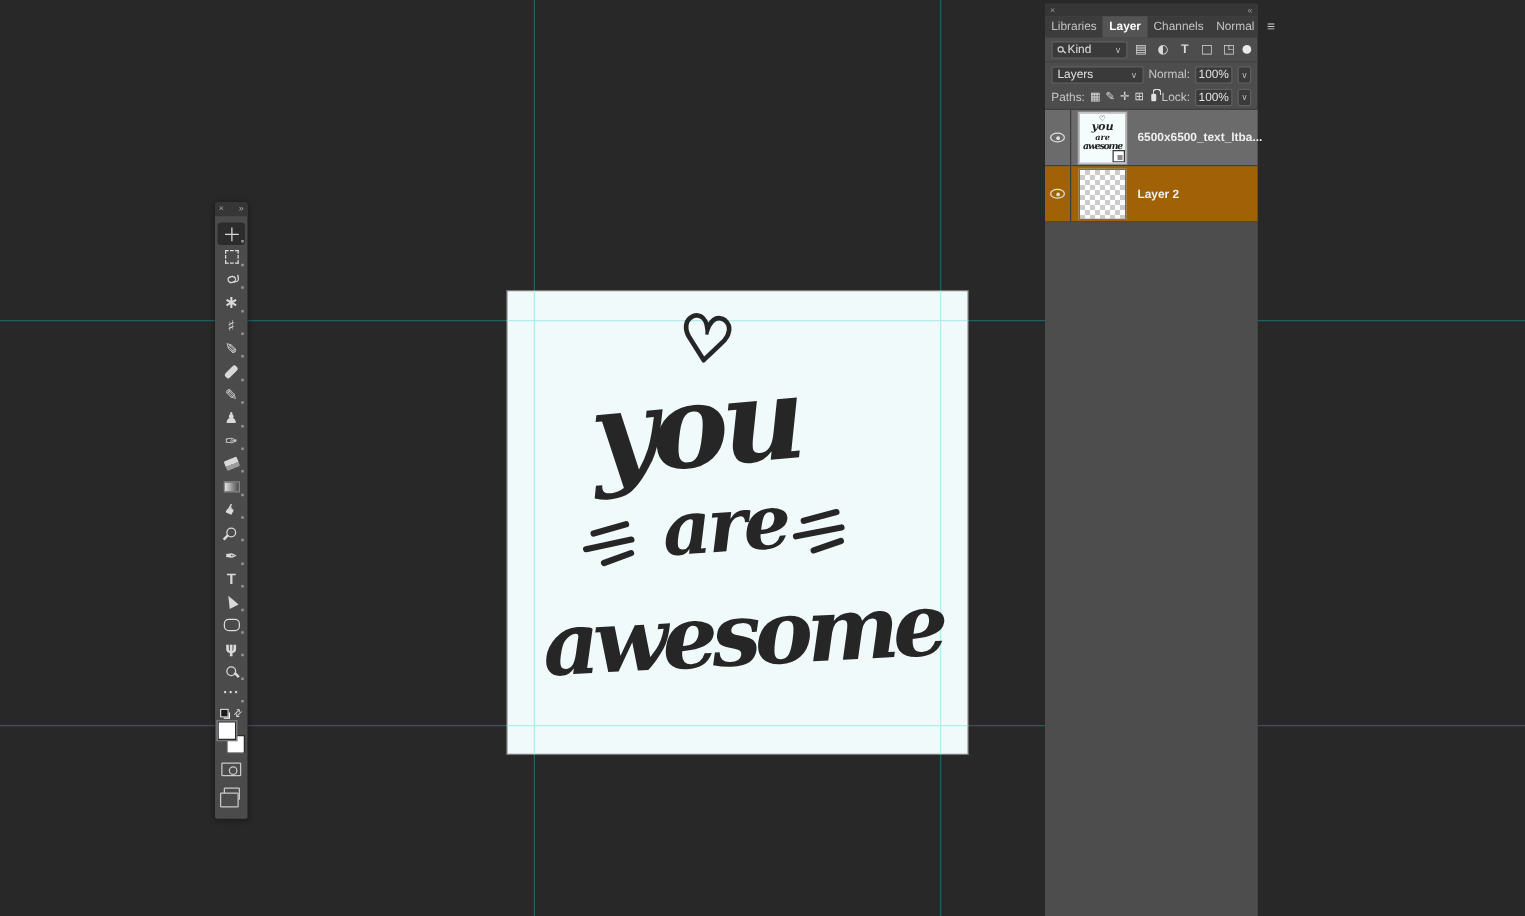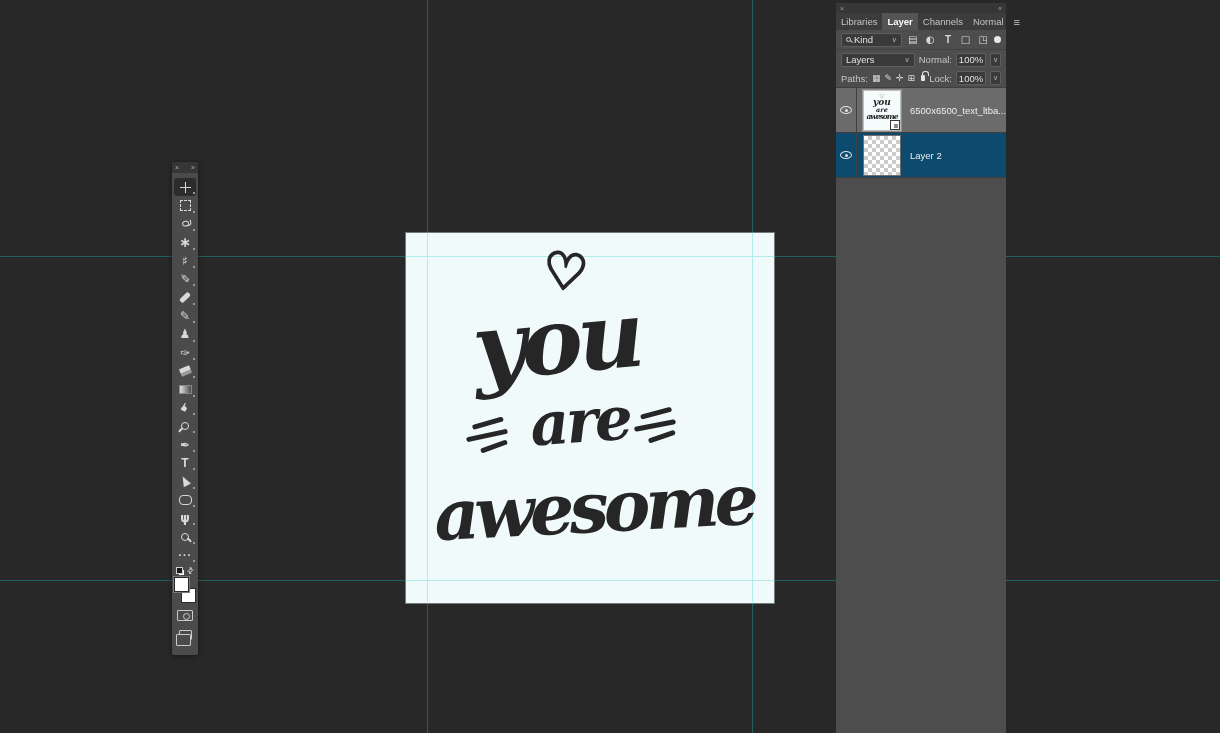--- a/index.html
+++ b/index.html
@@ -114,40 +114,40 @@
   .mini-mag::after { content:''; position:absolute; width:3px; height:1px; background:#cfcfcf; right:-3px; bottom:-1px; transform:rotate(45deg); }
   .f-ico { font-family:"DejaVu Sans", sans-serif; font-size:10px; color:#d9d9d9; width:15px; text-align:center; }
   .f-ico.t { font-family:"Liberation Sans", sans-serif; font-weight:bold; font-size:10px; }
   .toggle-dot { width:7px; height:7px; border-radius:50%; background:#e9e9e9; margin-left:auto; flex:none; }
   .lbl { color:#c6c6c6; }
   .lock-ico { font-family:"DejaVu Sans", sans-serif; font-size:9px; color:#d9d9d9; width:13px; text-align:center; }
   .icon-padlock { width:8px; height:6px; background:#e3e3e3; border-radius:1px; position:relative; display:inline-block; margin-left:2px; }
   .icon-padlock::before { content:''; position:absolute; left:1px; top:-4px; width:5px; height:4px;
                           border:1.5px solid #e3e3e3; border-bottom:none; border-radius:3px 3px 0 0; }
 
-  .layer-row { height:45px; flex:none; display:flex; align-items:stretch; border-bottom:1px solid #3f3f3f; background:#0c4a6e; }
+  .layer-row { height:45px; flex:none; display:flex; align-items:stretch; border-bottom:1px solid #3f3f3f; background:#a16207; }
   .layer-row.selected { background:#6b6b6b; }
   .eye-cell { width:21px; flex:none; display:flex; align-items:center; justify-content:center; border-right:1px solid #3f3f3f; }
   .eye { width:12px; height:8px; border:1px solid #e0e0e0; border-radius:50%; position:relative; }
   .eye::after { content:''; position:absolute; left:3.5px; top:1.5px; width:3px; height:3px; background:#e0e0e0; border-radius:50%; }
   .thumb-cell { display:flex; align-items:center; padding-left:6px; flex:none; }
   .thumb-art { width:38px; height:41px; background:#f4fcfc; border:1px solid #bdbdbd; position:relative; overflow:hidden; box-shadow:0 0 0 1px #8f8f8f; }
   .mini-art { text-align:center; font-family:"DejaVu Serif", serif; font-style:italic; font-weight:700;
               color:#222; line-height:0.95; padding-top:2px; }
   .mini-heart { font-size:6px; display:block; }
   .mini-you { font-size:9px; display:block; }
   .mini-are { font-size:6.5px; display:block; }
   .mini-awesome { font-size:7.5px; display:block; letter-spacing:-1px; }
   .so-badge { position:absolute; right:0; bottom:0; width:10px; height:10px; background:#ffffff; border:1px solid #3a3a3a; }
   .so-badge::after { content:''; position:absolute; right:1px; bottom:1px; width:4px; height:4px; background:#8a8a8a; }
   .thumb-checker { width:38px; height:41px; border:1px solid #6f6f6f;
                    background-color:#ffffff;
                    background-image:repeating-conic-gradient(#cccccc 0% 25%, #ffffff 0% 50%);
                    background-size:8px 8px; }
-  .name-cell { display:flex; align-items:center; padding-left:9px; color:#efefef; font-size:9.5px; }
+  .name-cell { display:flex; align-items:center; padding-left:9px; color:#efefef; font-size:9.5px;font-weight:bold; }
   .lp-body { flex:1; background:#4d4d4d; }
 </style>
 </head>
 <body>
 
 <div id="screen">
 
   <div class="guide-v" style="left:427px"></div>
   <div class="guide-v" style="left:752px"></div>
   <div class="guide-h" style="top:256px"></div>

